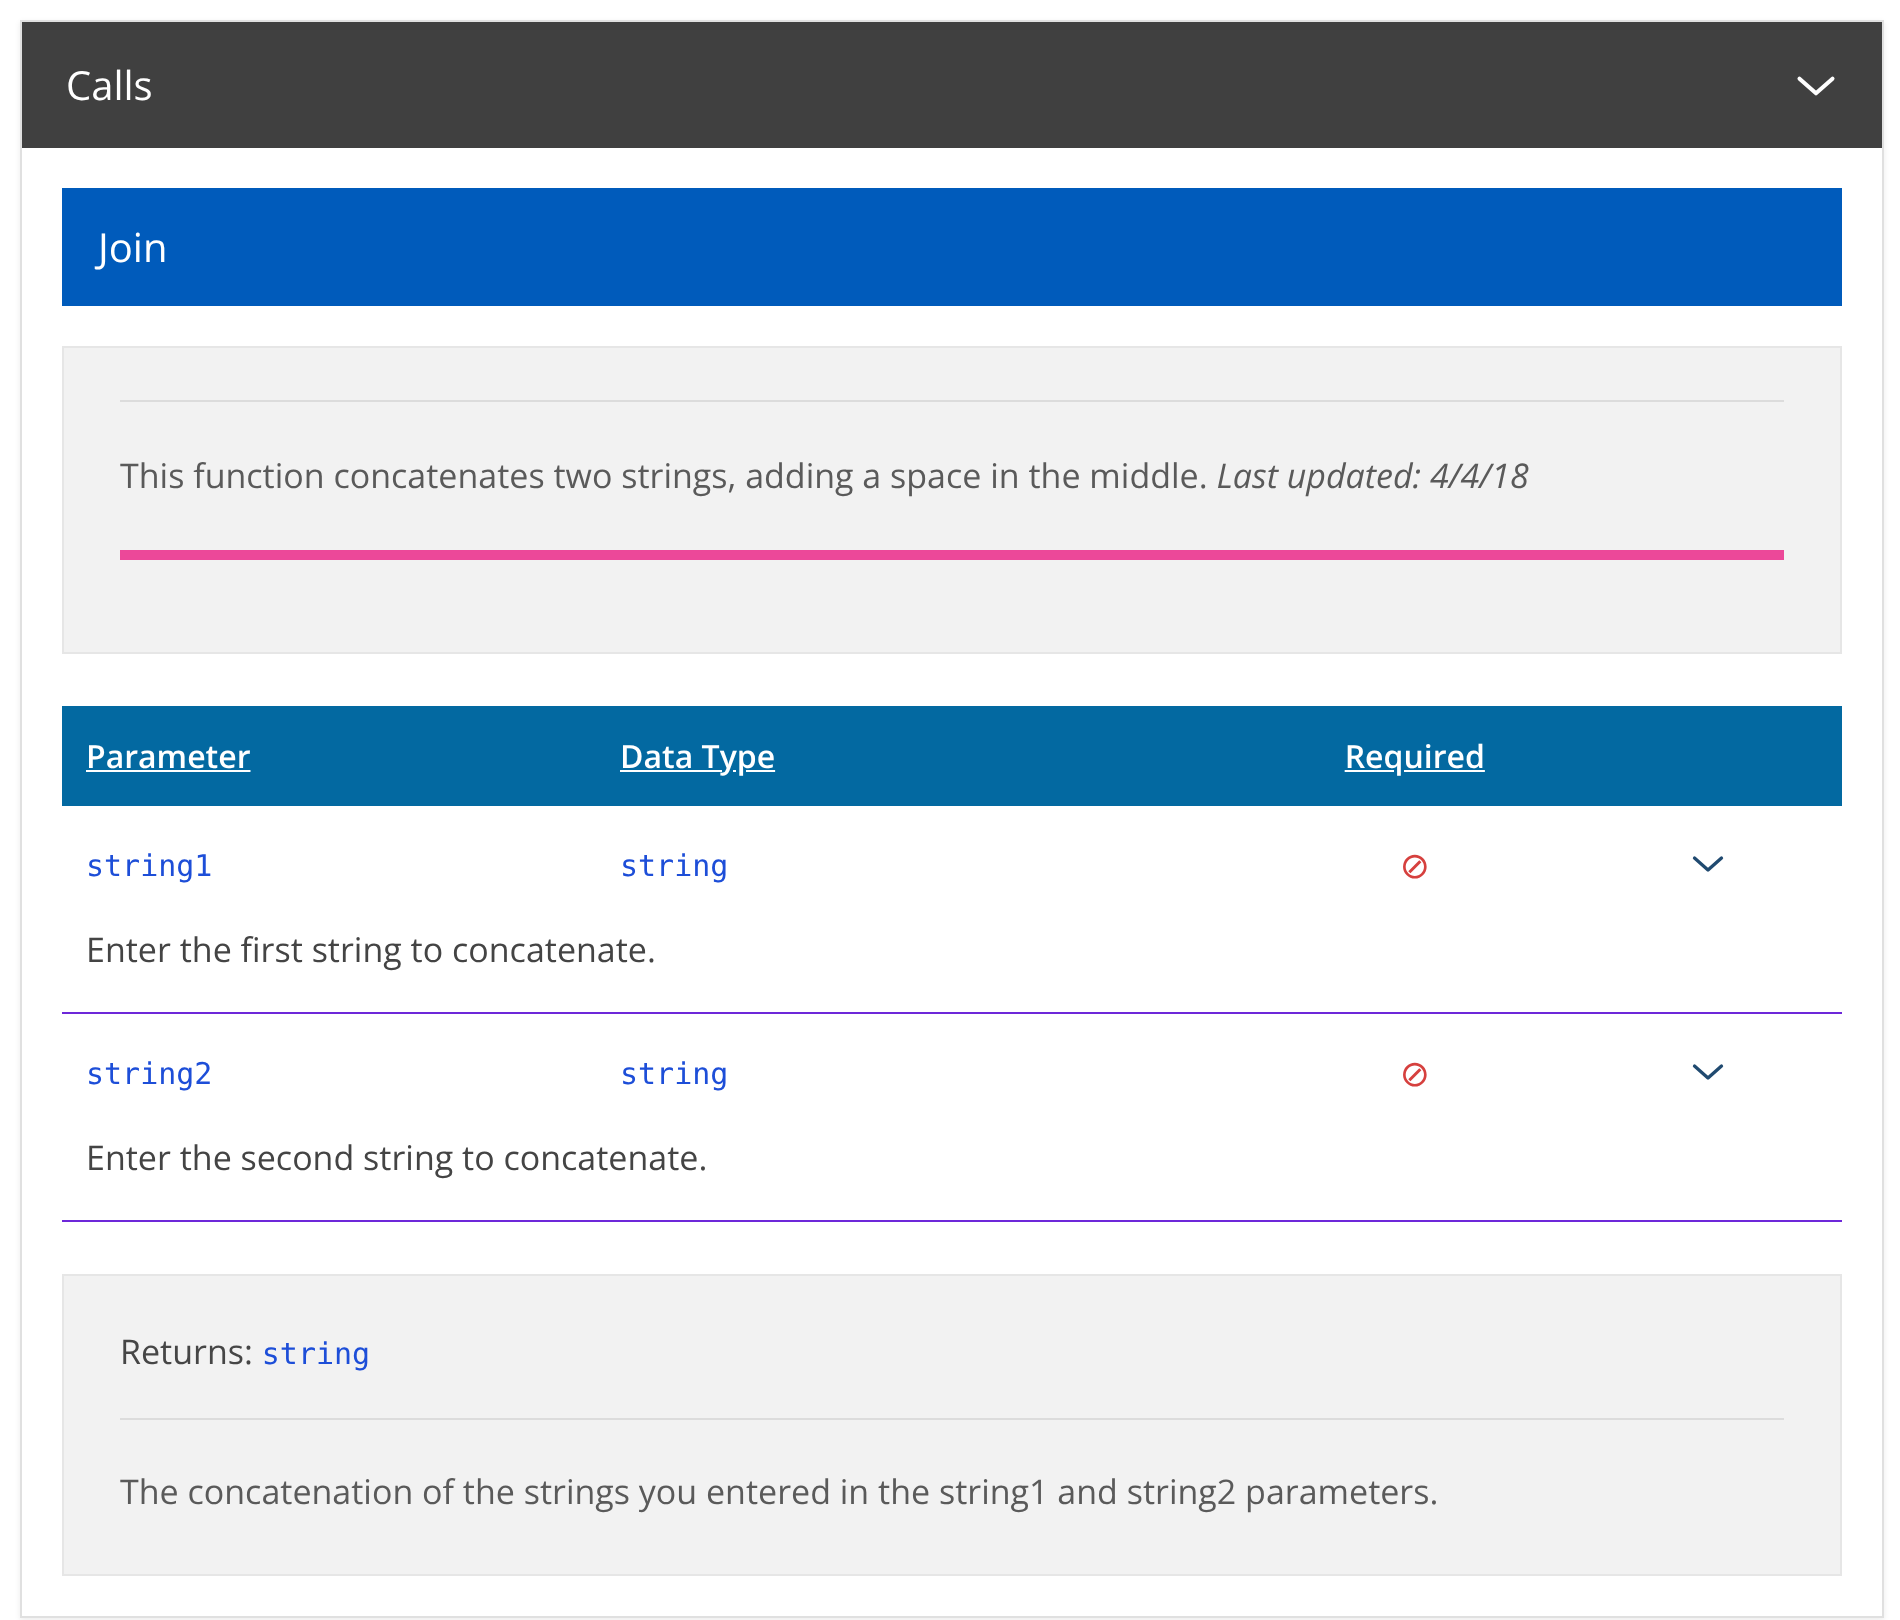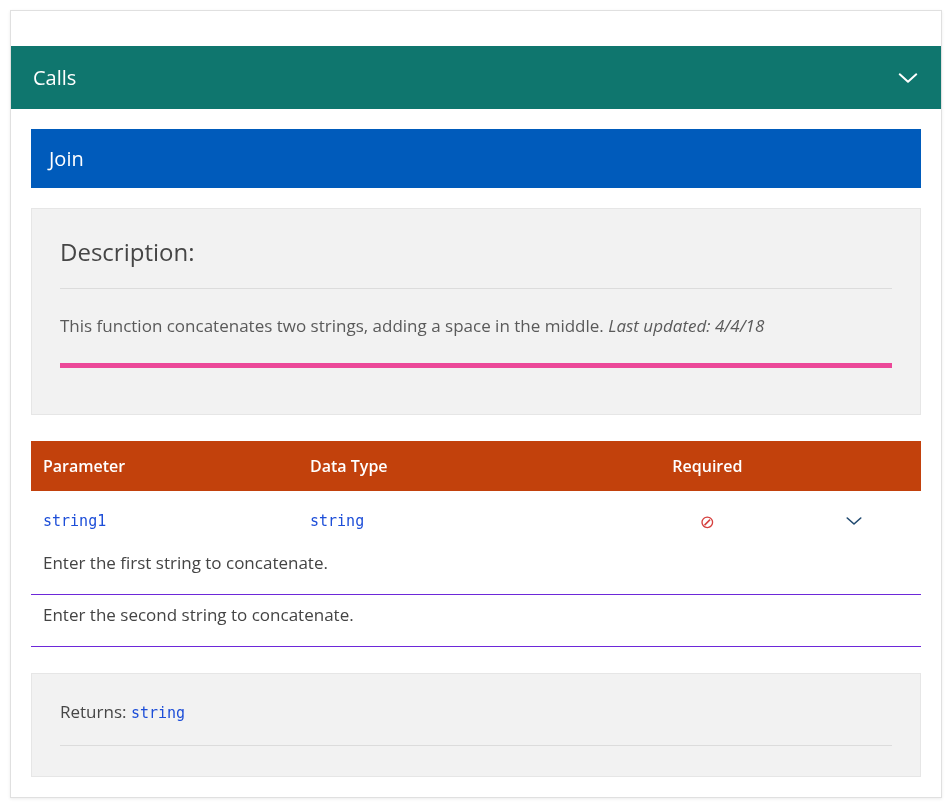--- a/index.html
+++ b/index.html
@@ -13,28 +13,27 @@
   }
   .outer {
     width: 932px;
     margin-left: 10px;
     margin-top: 10px;
     border: 1px solid #e0e0e0;
     box-shadow: 0 1px 3px rgba(0,0,0,0.08);
   }
   
   .topbar {
-    background: #0f766e;
+    background: #404040;
     color: #fff;
     display: flex;
     justify-content: space-between;
     align-items: center;
     padding: 18px 22px;
     font-size: 20px;
-    margin-top: 35px;
   }
   .main-body {
     padding: 20px;
     background: #fff;
   }
   
   .sectionbar {
     background: #005bbb;
     color: #fff;
     padding: 16px 18px;
@@ -62,22 +61,23 @@
     padding: 24px 0;
   }
   .descbox p em { font-style: italic; }
   
   table {
     width: 100%;
     border-collapse: collapse;
     margin-top: 26px;
   }
   thead tr {
-    background: #c2410c;
+    background: #0369a1;
     color: #fff;
+    text-decoration: underline;
   }
   thead th {
     text-align: left;
     font-weight: 600;
     font-size: 16px;
     padding: 14px 12px;
   }
   thead th:nth-child(1) { width: 30%; }
   thead th:nth-child(2) { width: 37%; }
   thead th:nth-child(3) { width: 18%; text-align: center; }
@@ -134,21 +134,20 @@
     </span>
   </div>
 
   <div class="main-body">
 
     <div class="sectionbar">
       <span>Join</span>
     </div>
 
     <div class="descbox">
-      <h2>Description:</h2>
       <p>
         <span>This function concatenates two strings, adding a space in the middle. </span><em><span>Last updated: </span><span>4/4/18</span></em>
       </p>
     </div>
 
     <table>
       <thead>
         <tr>
           <th>Parameter</th>
           <th>Data Type</th>
@@ -167,27 +166,40 @@
               <svg class="chev" viewBox="0 0 24 14">
                   <path d="M3 3 L12 11 L21 3"></path>
                 </svg>
             </span>
           </td>
         </tr>
         <tr class="desc-row">
           <td colspan="4">Enter the first string to concatenate.</td>
         </tr>
 
+        <tr>
+          <td class="mono">string2</td>
+          <td class="mono">string</td>
+          <td class="prohibit">⊘</td>
+          <td class="chev-cell">
+            <span class="param-chev">
+              <svg class="chev" viewBox="0 0 24 14">
+                  <path d="M3 3 L12 11 L21 3"></path>
+                </svg>
+            </span>
+          </td>
+        </tr>
         <tr class="desc-row">
           <td colspan="4">Enter the second string to concatenate.</td>
         </tr>
       </tbody>
     </table>
 
     <div class="returnsbox">
       <div class="rhead">
         <b>Returns:</b>
         <span class="mono">string</span>
       </div>
+      <div class="rbody">The concatenation of the strings you entered in the string1 and string2 parameters.</div>
     </div>
 
   </div>
 </div>
 
 </body></html>

